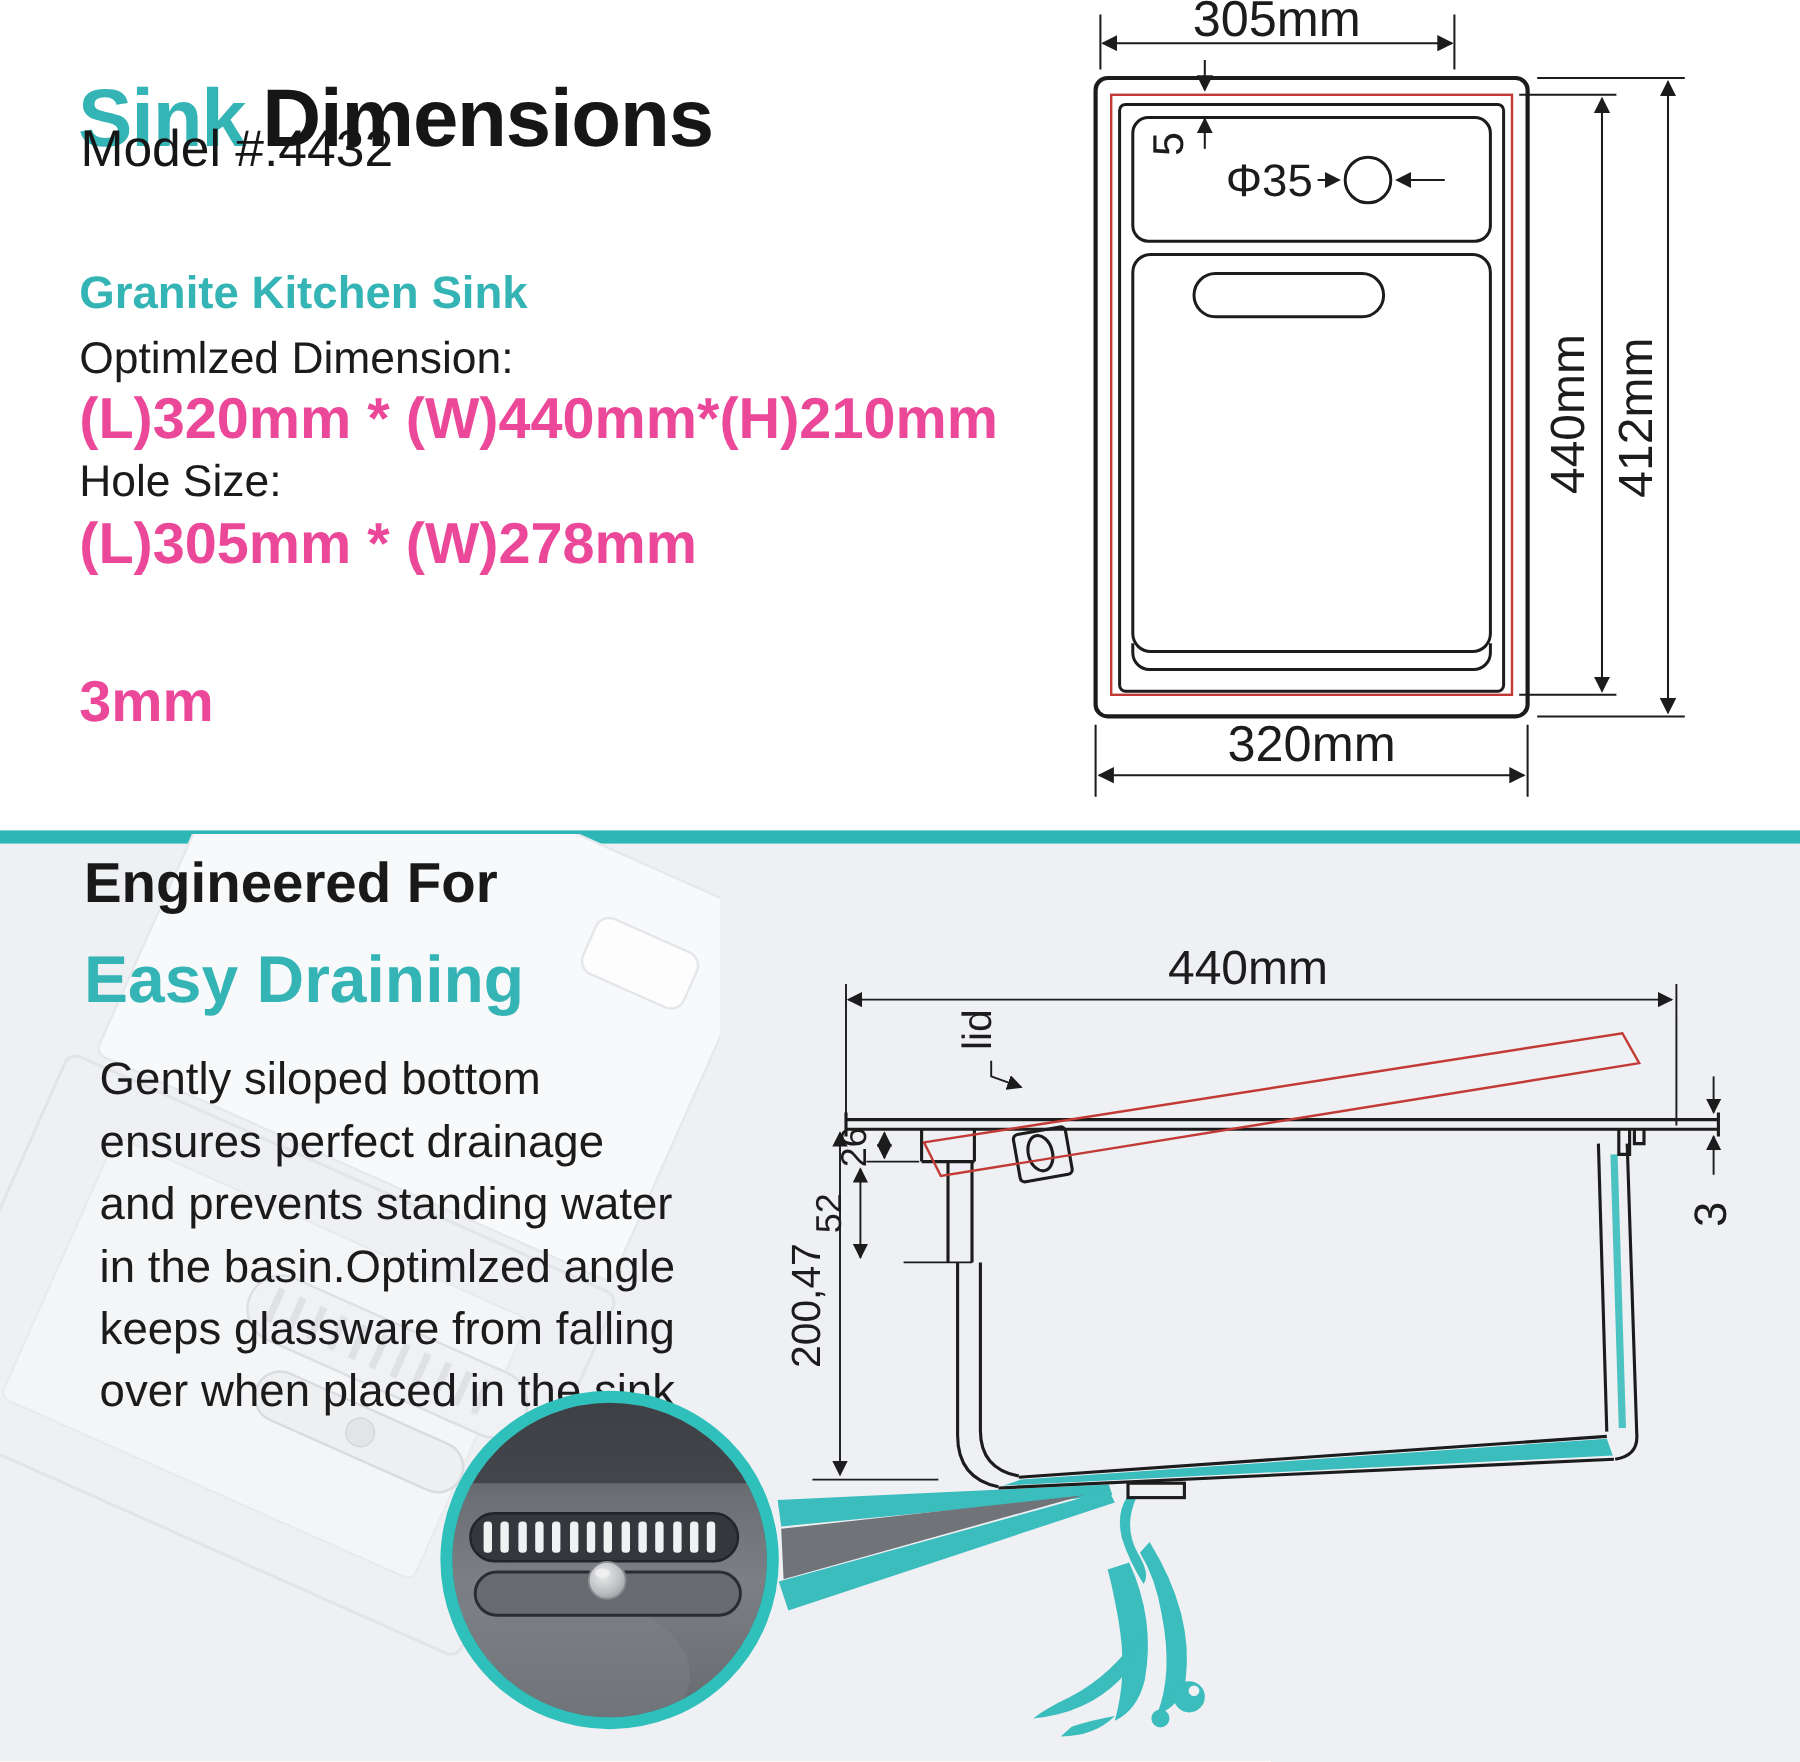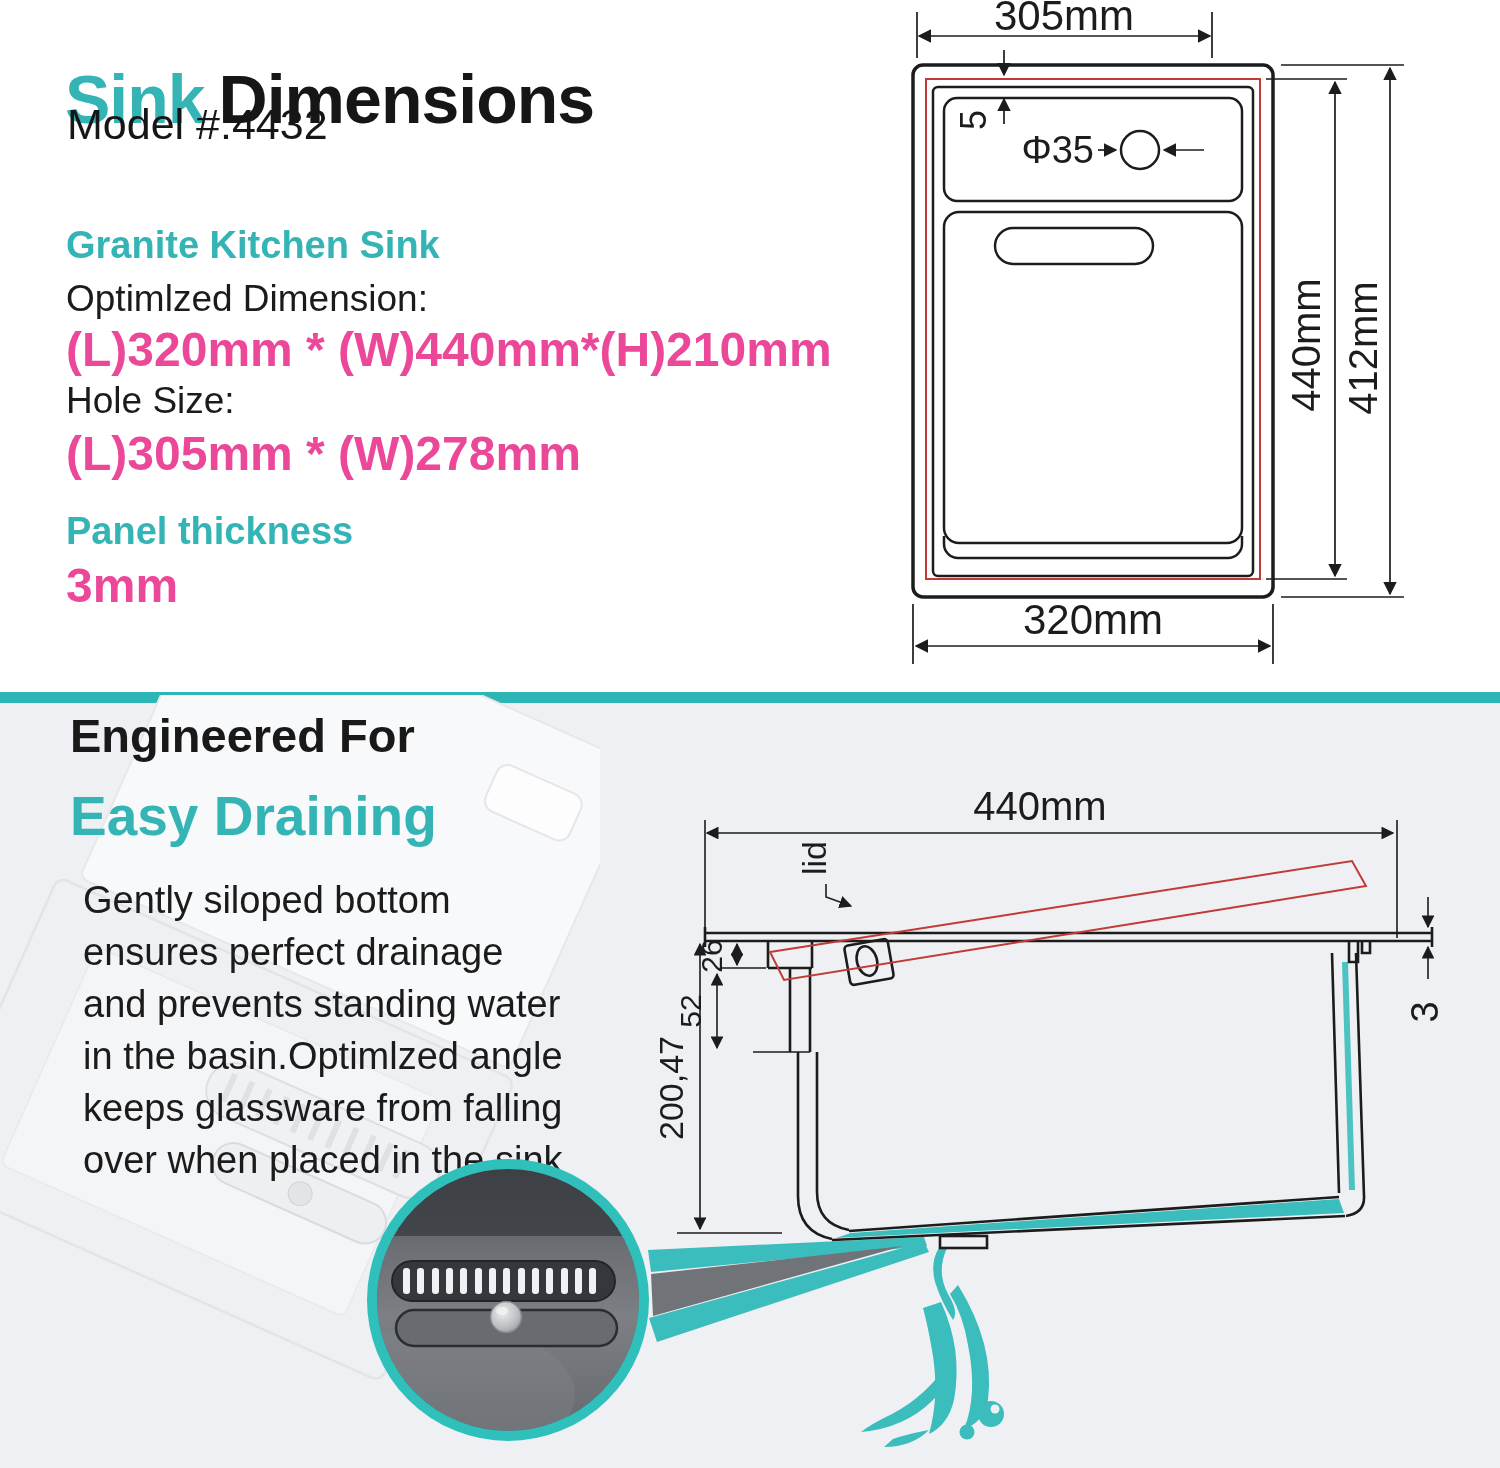--- a/index.html
+++ b/index.html
@@ -36,21 +36,20 @@
 <div class="canvas">
 
   <h1 class="abs title"><span class="accent">Sink</span><span class="rest">Dimensions</span></h1>
   <div class="abs model">Model #:4432</div>
 
   <div class="abs g-head spec-head">Granite Kitchen Sink</div>
   <div class="abs ext-label spec-line">Optimlzed Dimension:</div>
   <div class="abs ext-value spec-bold">(L)320mm * (W)440mm*(H)210mm</div>
   <div class="abs hole-label spec-line">Hole Size:</div>
   <div class="abs hole-value spec-bold">(L)305mm * (W)278mm</div>
-  <div class="abs panel-head spec-head">Panel thickness</div>
   <div class="abs panel-value spec-bold">3mm</div>
 
   <svg class="abs" style="left:860px;top:0;" width="600" height="690" viewBox="860 0 600 690">
     <defs>
       <marker id="arrT" viewBox="0 0 10 10" refX="9" refY="5" markerWidth="8" markerHeight="8" orient="auto-start-reverse">
         <path d="M0,0 L10,5 L0,10 z" fill="#1c1c1c"></path>
       </marker>
     </defs>
 
     <g stroke="#1c1c1c" fill="none" stroke-width="2.5">

